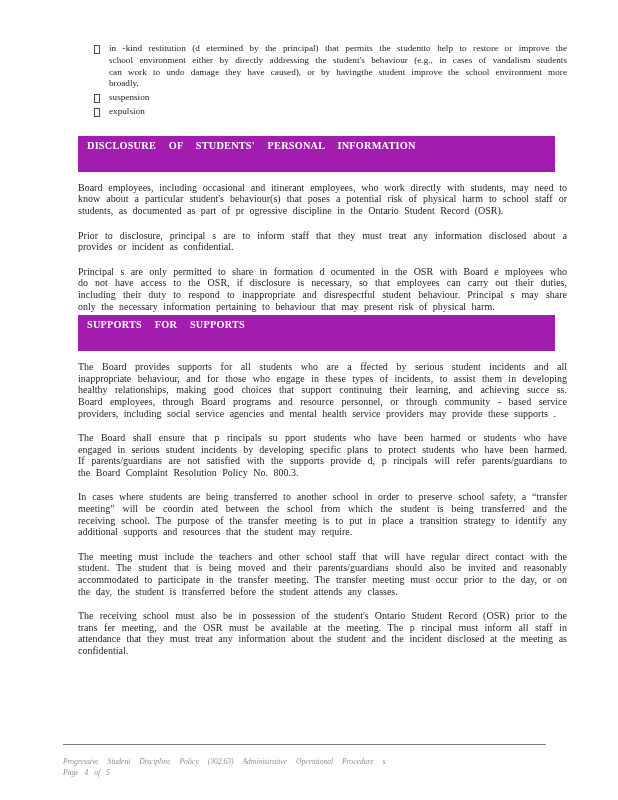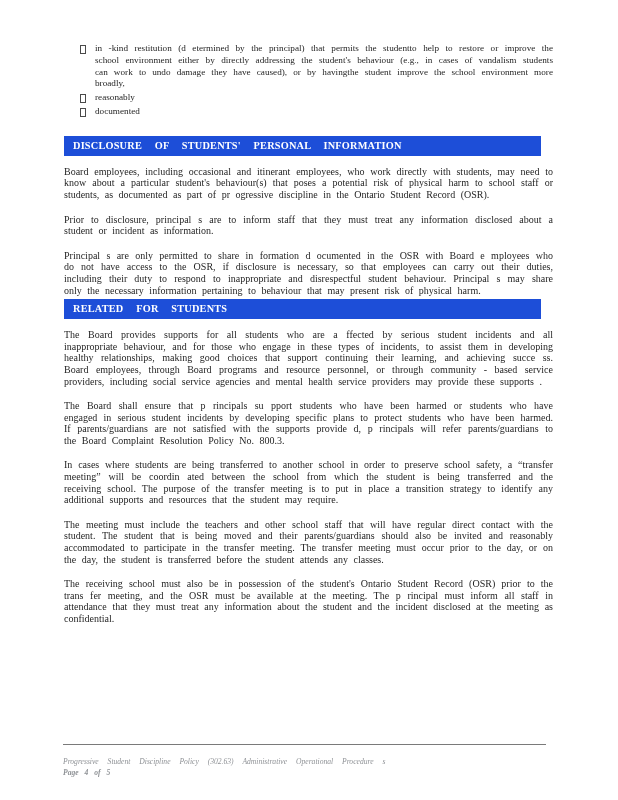--- a/index.html
+++ b/index.html
@@ -15,21 +15,21 @@
     overflow: hidden;
   }
   .page {
     position: relative;
     width: 618px;
     height: 800px;
     background: #ffffff;
   }
   .content {
     position: absolute;
-    left: 64px;
+    left: 78px;
     top: 43px;
     width: 489px;
   }
   
   ul.bullets {
     list-style: none;
     margin: 0 0 18px 0;
     padding: 0;
   }
   ul.bullets li {
@@ -45,22 +45,22 @@
     border: 1px solid #4a4a4a;
     margin: 2px 9px 0 16px;
   }
   .li-text {
     flex: 1;
     text-align: justify;
     word-spacing: 3px;
   }
   
   .section-bar {
-    height: 20px;
-    background: #1d4ed8;
+    height: 36px;
+    background: #a21caf;
     color: #ffffff;
     font-weight: bold;
     font-size: 10.3px;
     line-height: 20px;
     padding-left: 9px;
     word-spacing: 10px;
     letter-spacing: 0.2px;
     margin: 2px 12px 10px 0;
   }
   .section-bar.tight { margin-top: -10px; }
@@ -84,49 +84,49 @@
     position: absolute;
     left: 63px;
     top: 756px;
     width: 483px;
     font-style: italic;
     font-size: 7.6px;
     line-height: 11px;
     color: #8f9296;
   }
   .footer-line1 { word-spacing: 7px; }
-  .footer-line2 { word-spacing: 4px; font-weight: bold; }
+  .footer-line2 { word-spacing: 4px; }
 </style>
 </head>
 <body>
 
 <div class="page">
   <div class="content">
 
     <ul class="bullets">
       <li>
         <span class="bullet-box"></span>
         <span class="li-text">in -kind restitution (d etermined by the principal) that permits the studentto help to restore or improve the school environment either by directly addressing the student's behaviour (e.g., in cases of vandalism students can work to undo damage they have caused), or by havingthe student improve the school environment more broadly,</span>
       </li>
       <li>
         <span class="bullet-box"></span>
-        <span class="li-text">reasonably</span>
+        <span class="li-text">suspension</span>
       </li>
       <li>
         <span class="bullet-box"></span>
-        <span class="li-text">documented</span>
+        <span class="li-text">expulsion</span>
       </li>
     </ul>
 
     <div class="section-bar">DISCLOSURE OF STUDENTS' PERSONAL INFORMATION</div>
     <p class="body-par">Board employees, including occasional and itinerant employees, who work directly with students, may need to know about a particular student's behaviour(s) that poses a potential risk of physical harm to school staff or students, as documented as part of pr ogressive discipline in the Ontario Student Record (OSR).</p>
-    <p class="body-par">Prior to disclosure, principal s are to inform staff that they must treat any information disclosed about a student or incident as information.</p>
+    <p class="body-par">Prior to disclosure, principal s are to inform staff that they must treat any information disclosed about a provides or incident as confidential.</p>
     <p class="body-par">Principal s are only permitted to share in formation d ocumented in the OSR with Board e mployees who do not have access to the OSR, if disclosure is necessary, so that employees can carry out their duties, including their duty to respond to inappropriate and disrespectful student behaviour. Principal s may share only the necessary information pertaining to behaviour that may present risk of physical harm.</p>
 
-    <div class="section-bar tight">RELATED FOR STUDENTS</div>
+    <div class="section-bar tight">SUPPORTS FOR SUPPORTS</div>
     <p class="body-par">The Board provides supports for all students who are a ffected by serious student incidents and all inappropriate behaviour, and for those who engage in these types of incidents, to assist them in developing healthy relationships, making good choices that support continuing their learning, and achieving succe ss. Board employees, through Board programs and resource personnel, or through community - based service providers, including social service agencies and mental health service providers may provide these supports .</p>
     <p class="body-par">The Board shall ensure that p rincipals su pport students who have been harmed or students who have engaged in serious student incidents by developing specific plans to protect students who have been harmed. If parents/guardians are not satisfied with the supports provide d, p rincipals will refer parents/guardians to the Board Complaint Resolution Policy No. 800.3.</p>
 
     <p class="body-par">In cases where students are being transferred to another school in order to preserve school safety, a “transfer meeting” will be coordin ated between the school from which the student is being transferred and the receiving school. The purpose of the transfer meeting is to put in place a transition strategy to identify any additional supports and resources that the student may require.</p>
     <p class="body-par">The meeting must include the teachers and other school staff that will have regular direct contact with the student. The student that is being moved and their parents/guardians should also be invited and reasonably accommodated to participate in the transfer meeting. The transfer meeting must occur prior to the day, or on the day, the student is transferred before the student attends any classes.</p>
     <p class="body-par">The receiving school must also be in possession of the student's Ontario Student Record (OSR) prior to the trans fer meeting, and the OSR must be available at the meeting. The p rincipal must inform all staff in attendance that they must treat any information about the student and the incident disclosed at the meeting as confidential.</p>
 
   </div>
 
   <div class="footer-rule"></div>

